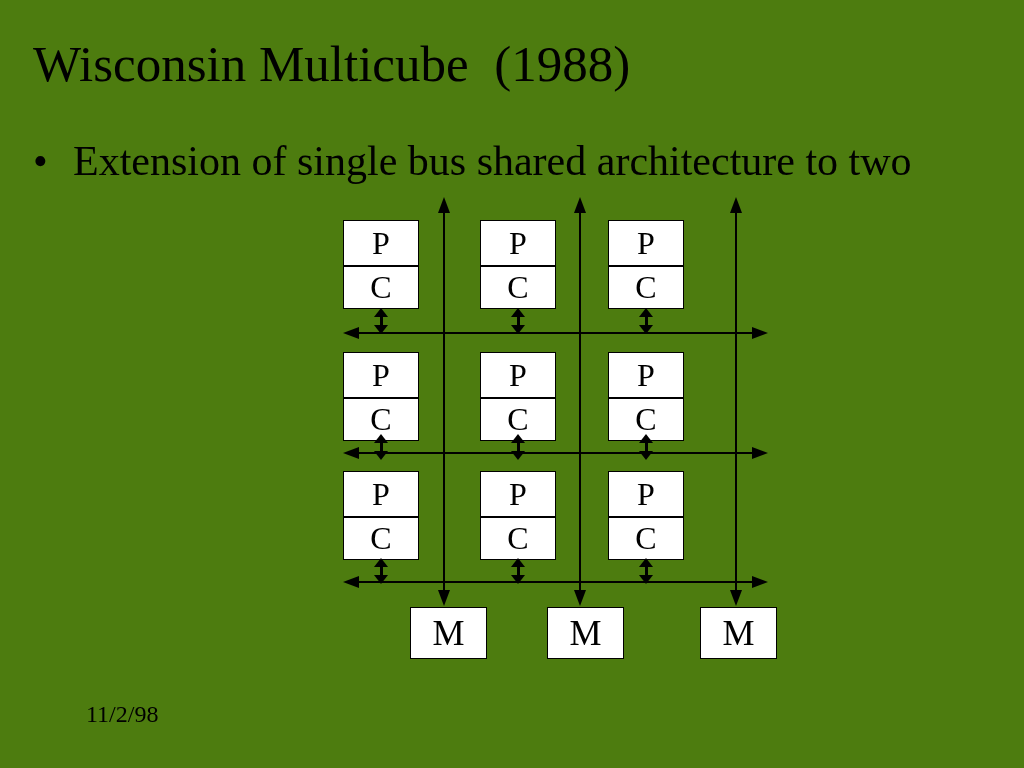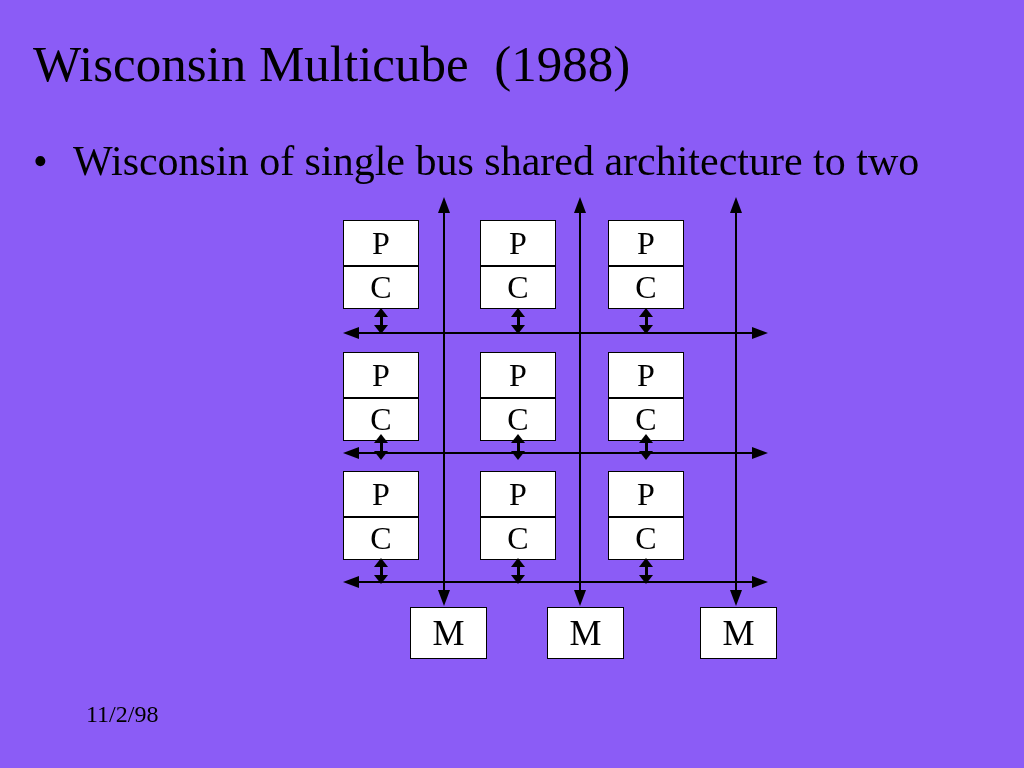--- a/index.html
+++ b/index.html
@@ -4,21 +4,21 @@
 <style>
   html, body { margin:0; padding:0; }
   body {
     width:1024px; height:768px;
     background:#ffffff;
     font-family:"Liberation Serif", serif;
     color:#000000;
     position:relative;
     overflow:hidden;
   }
-  .slide { position:absolute; left:0; top:0; width:1024px; height:768px; background:#8b5cf6; }
+  .slide { position:absolute; left:0; top:0; width:1024px; height:768px; background:#4d7c0f; }
 
   .title {
     position:absolute; left:33px; top:39px;
     font-size:51px; line-height:1; white-space:pre;
   }
 
   .bullet-marker {
     position:absolute; left:33px; top:136px;
     font-size:42px; line-height:50px;
   }
@@ -101,21 +101,21 @@
 </style>
 </head>
 <body>
 
 <div class="slide">
 
   <div class="title">Wisconsin Multicube  (1988)</div>
 
   <div class="bullet-marker">•</div>
   <div class="bullet-text">
-    <div>Wisconsin of single bus shared architecture to two</div>
+    <div>Extension of single bus shared architecture to two</div>
   </div>
 
   <div class="vbus" style="left:443px;"></div>
   <div class="vbus" style="left:579px;"></div>
   <div class="vbus" style="left:735px;"></div>
 
   <div class="hbus" style="top:332px;"></div>
   <div class="hbus" style="top:452px;"></div>
   <div class="hbus" style="top:581px;"></div>
 

